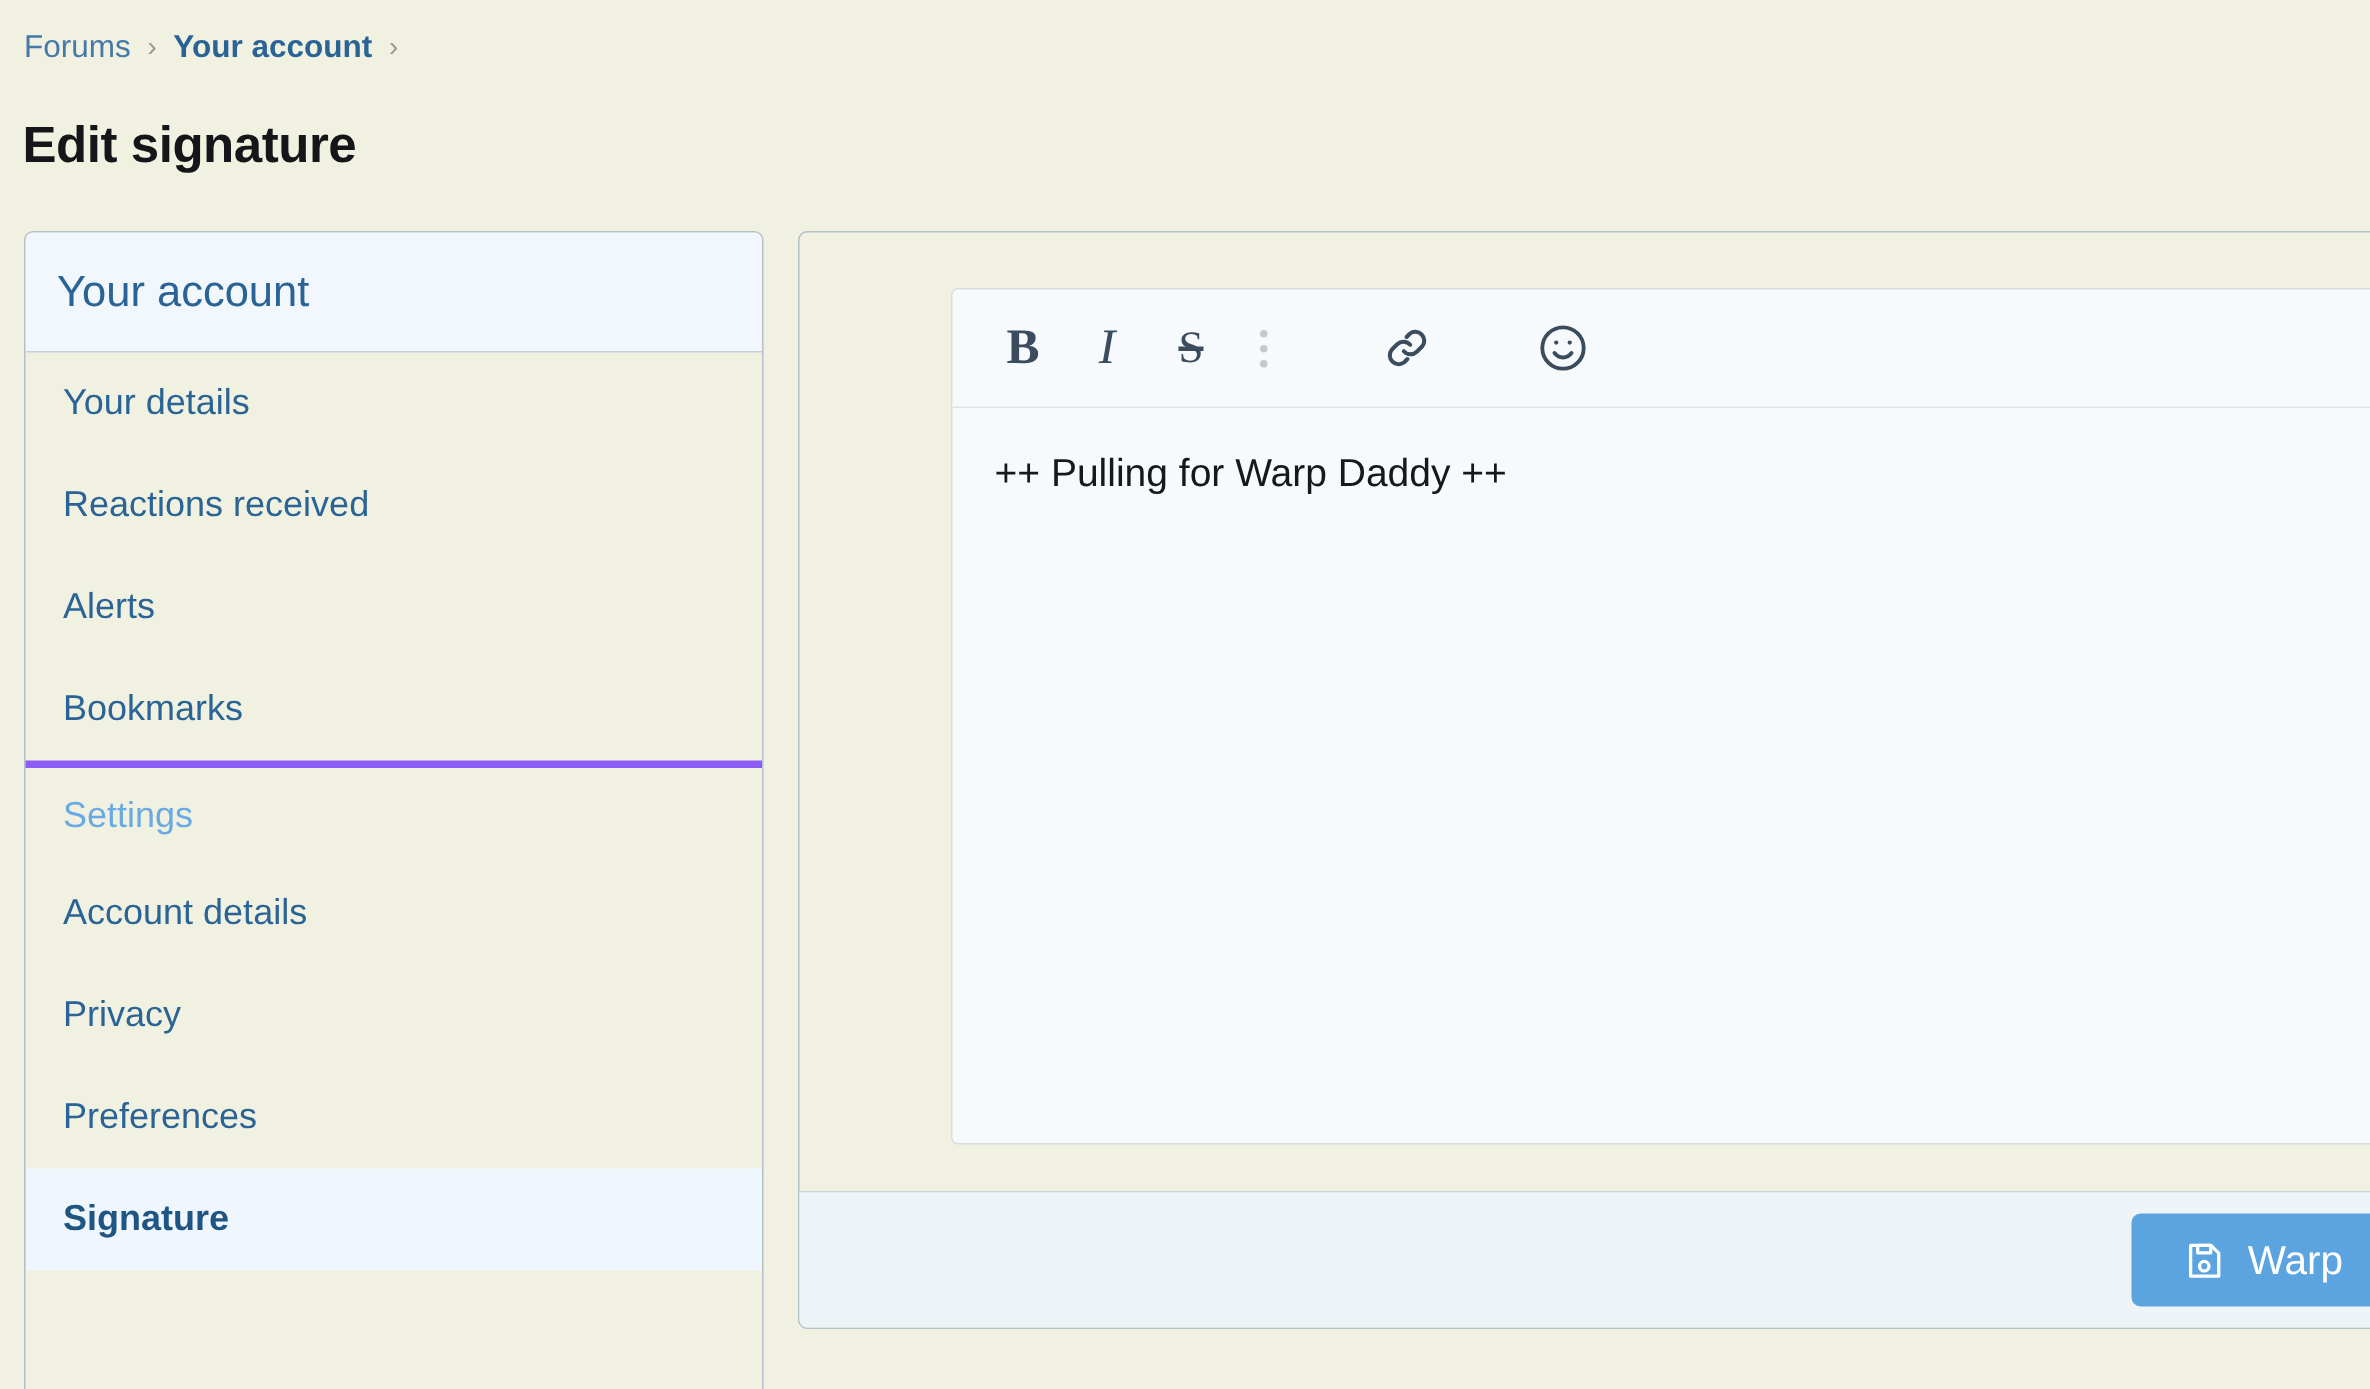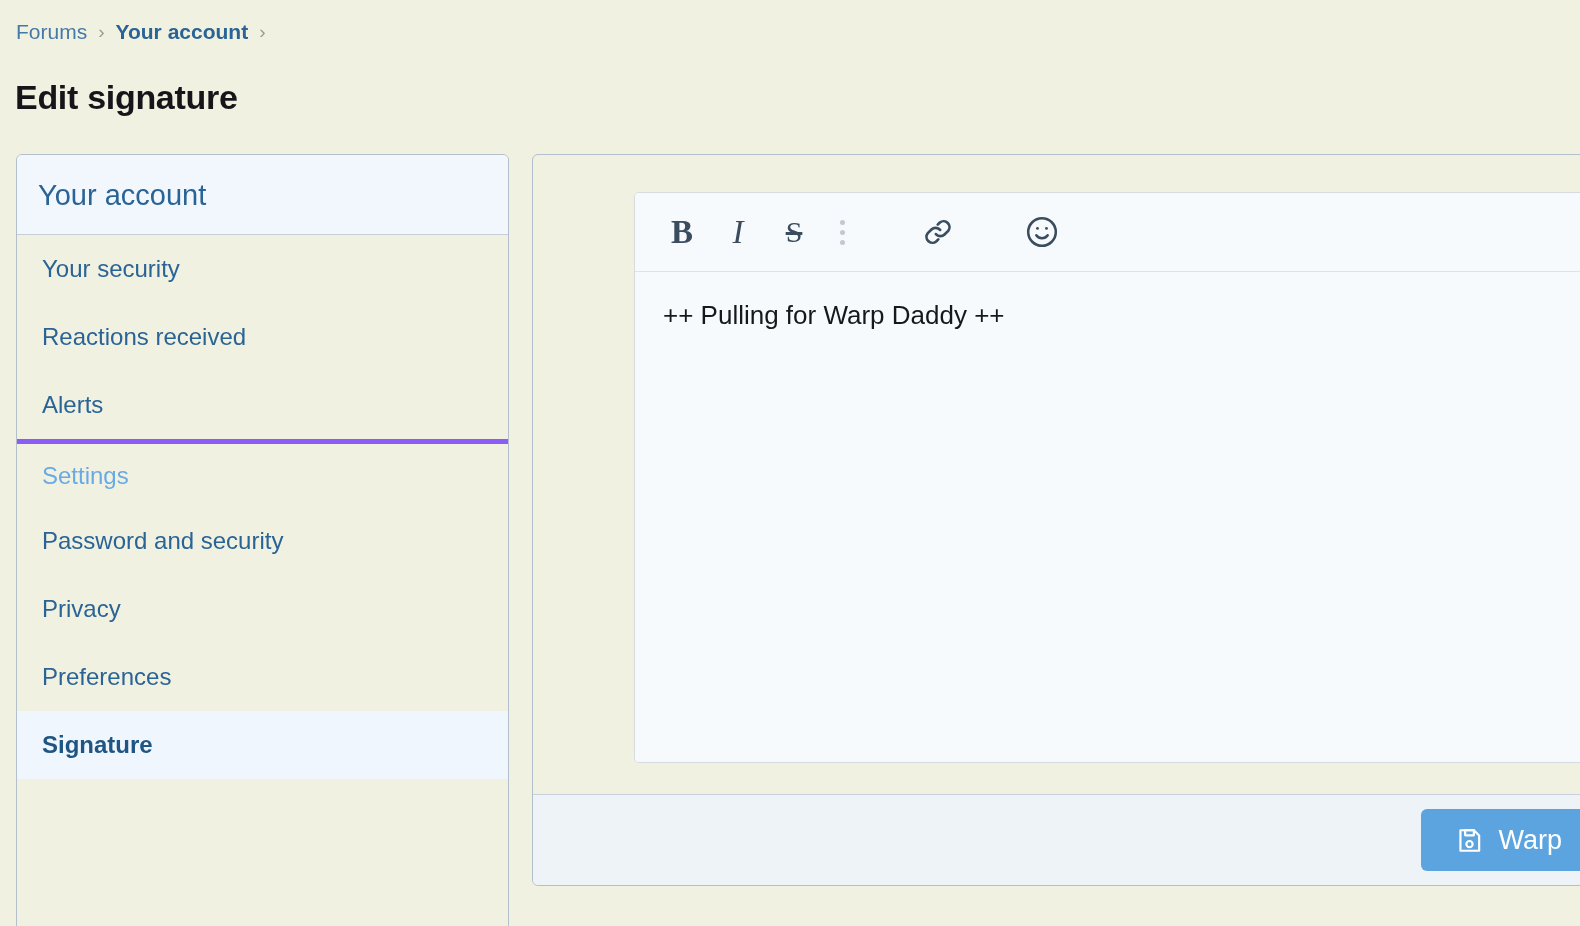--- a/index.html
+++ b/index.html
@@ -266,33 +266,36 @@
   </nav>
 
   <h1 class="page-title">Edit signature</h1>
 
   <aside class="sidebar">
     <div class="sidebar-header">
       <span class="sidebar-header-text">Your account</span>
     </div>
     <ul class="sidebar-list">
       <li class="sidebar-item">
-        <span class="sidebar-item-label">Your security</span>
+        <span class="sidebar-item-label">Your details</span>
       </li>
       <li class="sidebar-item">
         <span class="sidebar-item-label">Reactions received</span>
       </li>
       <li class="sidebar-item">
         <span class="sidebar-item-label">Alerts</span>
+      </li>
+      <li class="sidebar-item">
+        <span class="sidebar-item-label">Bookmarks</span>
       </li>
       <li class="sidebar-item section divider-above">
         <span class="sidebar-item-label">Settings</span>
       </li>
       <li class="sidebar-item">
-        <span class="sidebar-item-label">Password and security</span>
+        <span class="sidebar-item-label">Account details</span>
       </li>
       <li class="sidebar-item">
         <span class="sidebar-item-label">Privacy</span>
       </li>
       <li class="sidebar-item">
         <span class="sidebar-item-label">Preferences</span>
       </li>
       <li class="sidebar-item active">
         <span class="sidebar-item-label">Signature</span>
       </li>

